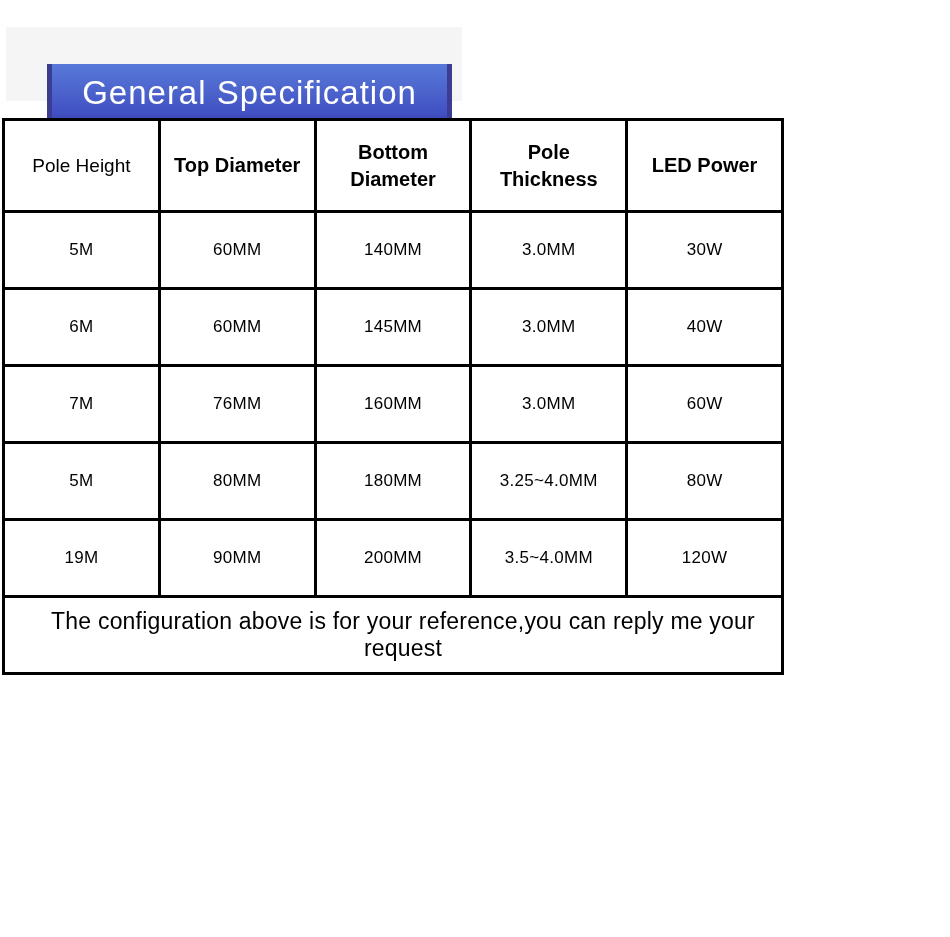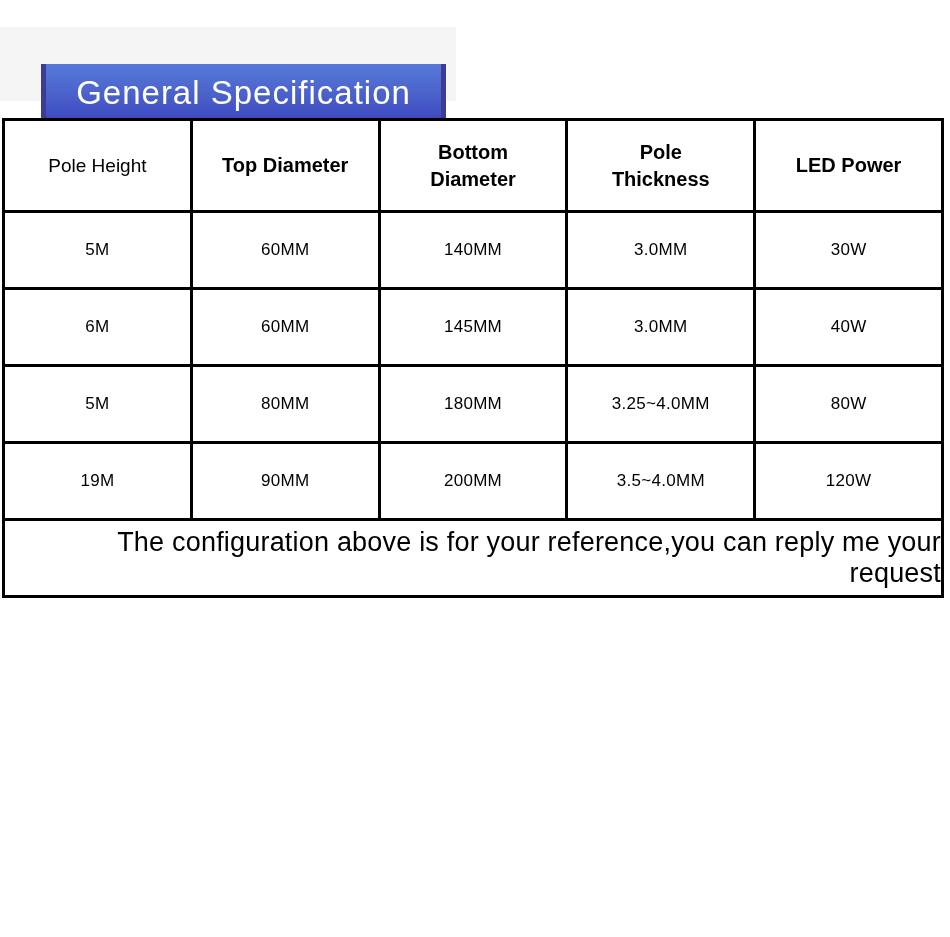--- a/index.html
+++ b/index.html
@@ -6,21 +6,21 @@
   html, body {
     width: 950px; height: 937px;
     background: #ffffff;
     overflow: hidden;
     font-family: "Liberation Sans", "DejaVu Sans", sans-serif;
     position: relative;
   }
   
   .banner-backdrop {
     position: absolute;
-    left: 0; top: 27;
+    left: 6px; top: 27;
     top: 27px;
     width: 456px; height: 74px;
     background: #f4f5f4;
   }
   .banner {
     position: absolute;
     left: 41px; top: 37px;
     width: 405px; height: 60px;
     border-left: 5px solid #3a3d92;
     border-right: 5px solid #3a3d92;
@@ -33,21 +33,21 @@
     color: #ffffff;
     font-size: 33px;
     letter-spacing: 1px;
     white-space: nowrap;
     padding-bottom: 2px;
   }
   
   table.spec {
     position: absolute;
     left: 2px; top: 118px;
-    width: 942px;
+    width: 782px;
     border-collapse: collapse;
     table-layout: fixed;
   }
   table.spec th, table.spec td {
     border: 3px solid #000000;
     text-align: center;
     vertical-align: middle;
     color: #000000;
     background: #ffffff;
     overflow: hidden;
@@ -63,23 +63,23 @@
   table.spec th.reg {
     font-weight: 400;
     font-size: 19px;
   }
   table.spec td {
     font-size: 17px;
     font-weight: 400;
     letter-spacing: 0.3px;
   }
   table.spec td.footer-note {
-    text-align: right;
+    text-align: center;
     padding-left: 20px;
-    font-size: 27px;
+    font-size: 23px;
     letter-spacing: 0.2px;
   }
 </style>
 </head>
 <body>
 
 <div class="banner-backdrop">
   <div class="banner">
     <span class="banner-title">General Specification</span>
   </div>
@@ -106,20 +106,27 @@
       <td>30W</td>
     </tr>
     <tr>
       <td>6M</td>
       <td>60MM</td>
       <td>145MM</td>
       <td>3.0MM</td>
       <td>40W</td>
     </tr>
     <tr>
+      <td>7M</td>
+      <td>76MM</td>
+      <td>160MM</td>
+      <td>3.0MM</td>
+      <td>60W</td>
+    </tr>
+    <tr>
       <td>5M</td>
       <td>80MM</td>
       <td>180MM</td>
       <td>3.25~4.0MM</td>
       <td>80W</td>
     </tr>
     <tr>
       <td>19M</td>
       <td>90MM</td>
       <td>200MM</td>

